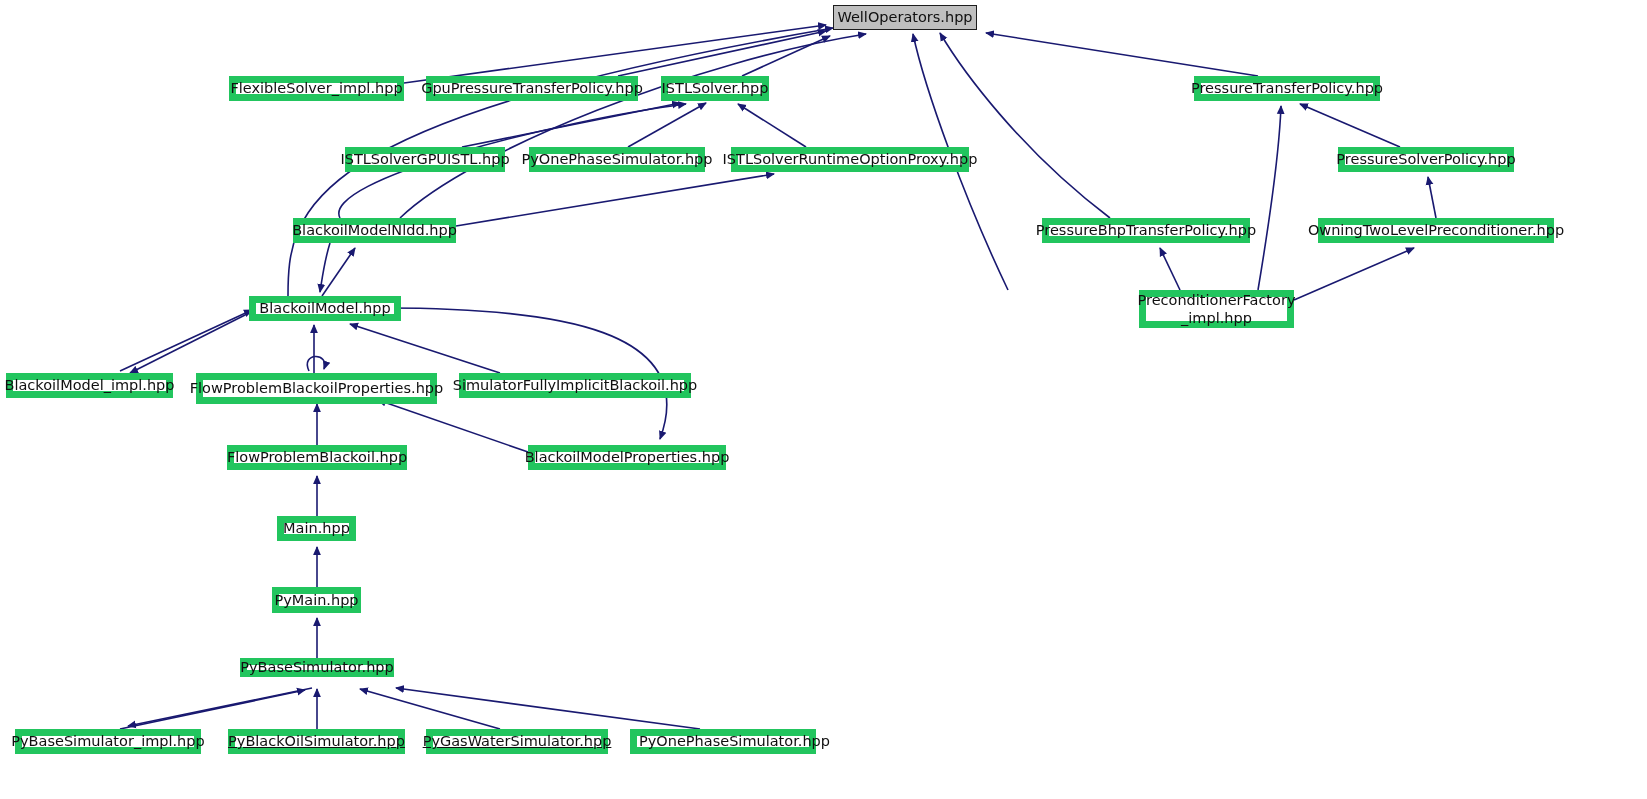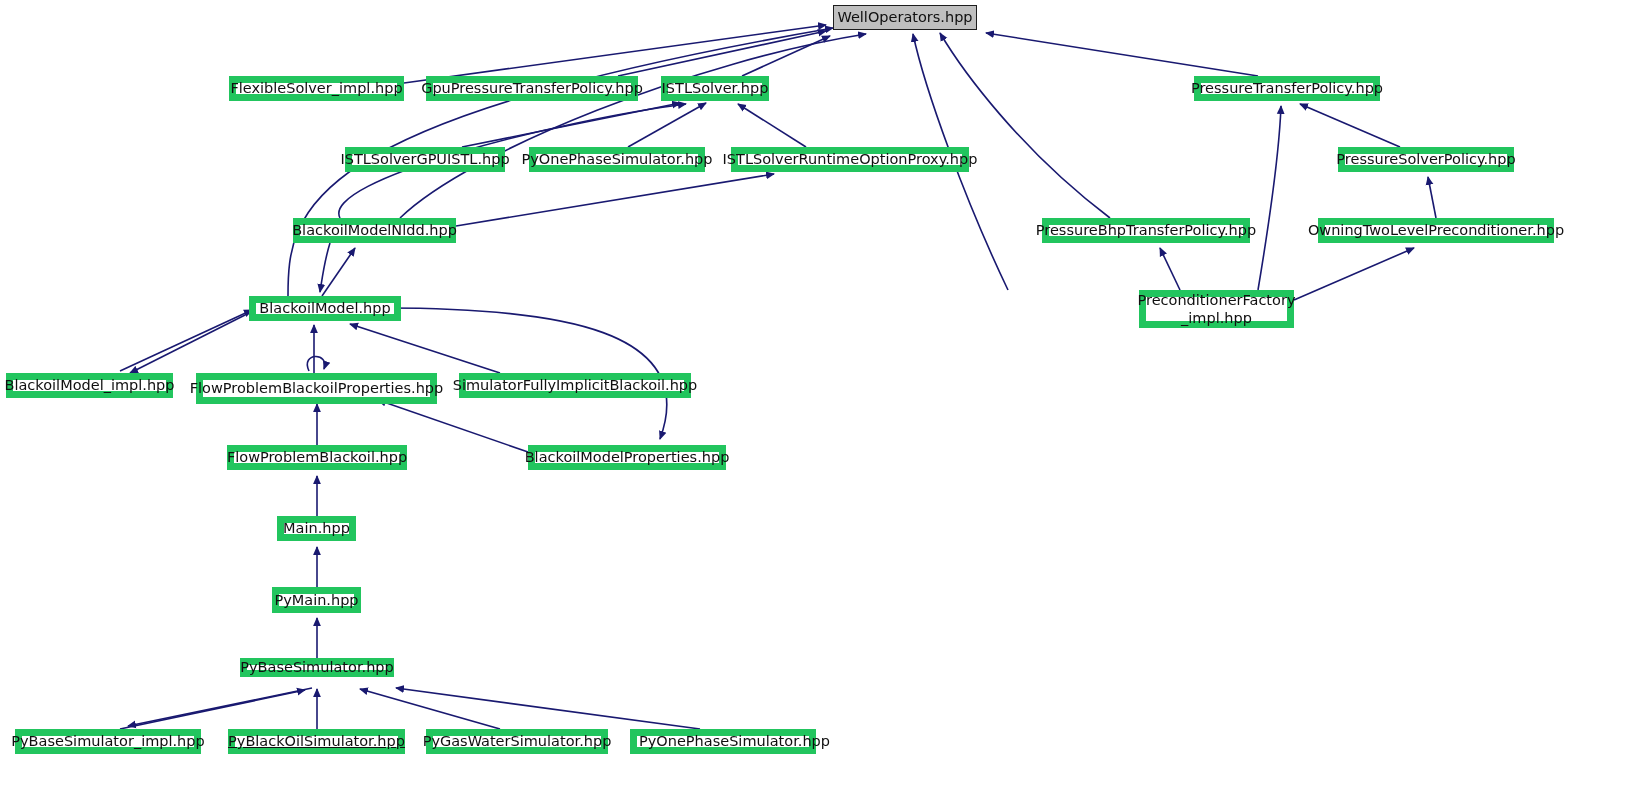--- a/index.html
+++ b/index.html
@@ -151,17 +151,17 @@
   <div class="node" style="left:277px;top:516px;width:79px;height:25px;">Main.hpp</div>
 
   <div class="node" style="left:272px;top:587px;width:89px;height:26px;">PyMain.hpp</div>
 
   <div class="node" style="left:240px;top:658px;width:154px;height:19px;">PyBaseSimulator.hpp</div>
 
   <div class="node" style="left:15px;top:729px;width:186px;height:25px;">PyBaseSimulator_impl.hpp</div>
 
   <div class="node" style="left:228px;top:729px;width:177px;height:25px;text-decoration:underline;">PyBlackOilSimulator.hpp</div>
 
-  <div class="node" style="left:426px;top:729px;width:182px;height:25px;">PyGasWaterSimulator.hpp</div>
+  <div class="node" style="left:426px;top:729px;width:182px;height:25px;text-decoration:underline;">PyGasWaterSimulator.hpp</div>
 
   <div class="node" style="left:630px;top:729px;width:186px;height:25px;padding-left:29px;">PyOnePhaseSimulator.hpp</div>
 
 </div>
 
 </body></html>

